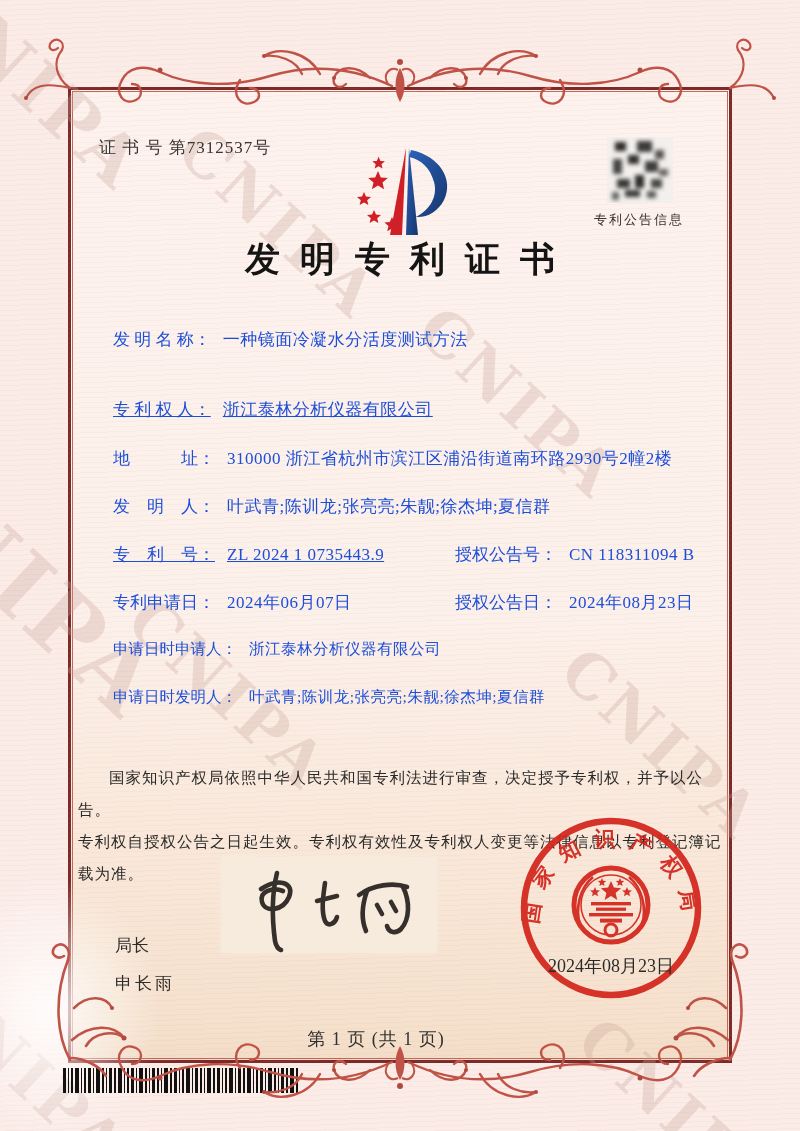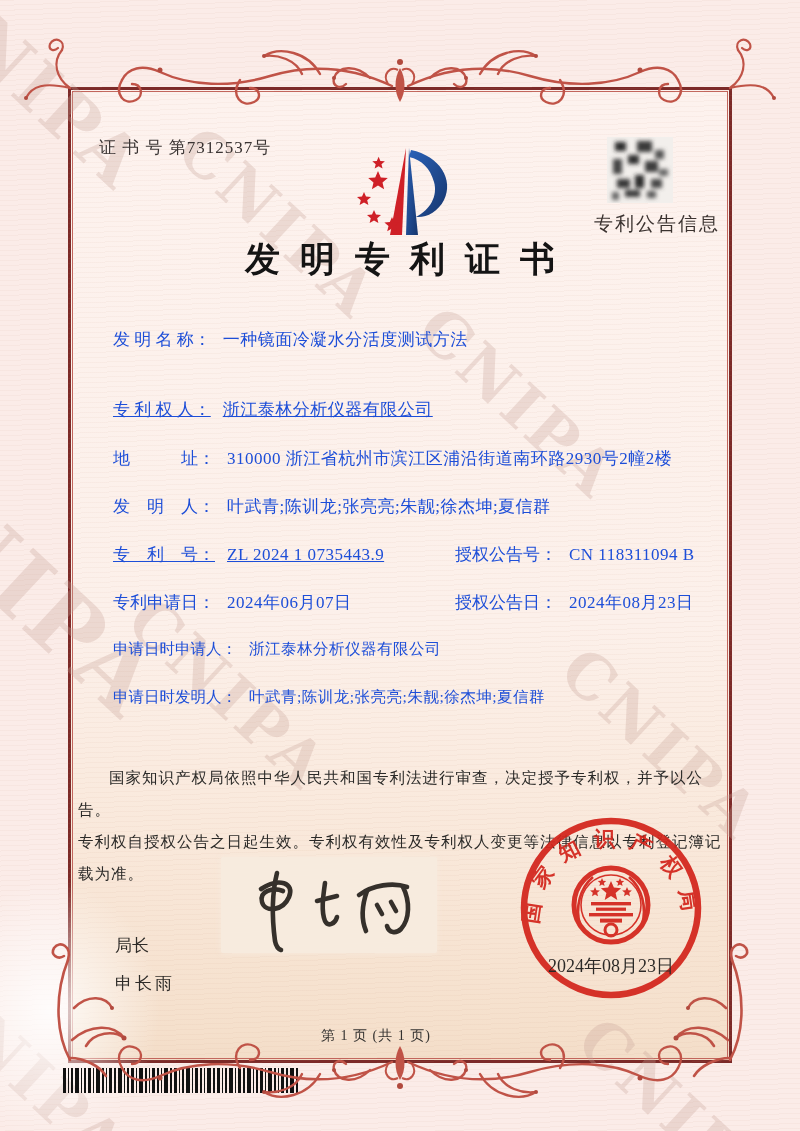--- a/index.html
+++ b/index.html
@@ -35,21 +35,21 @@
     position:absolute;z-index:2;white-space:nowrap;pointer-events:none;
     font-family:"DejaVu Serif","Liberation Serif",serif;font-weight:bold;
     color:rgba(198,163,152,0.30);
     transform:rotate(43deg);transform-origin:0 0;letter-spacing:4px;
   }
   
   .content{position:absolute;inset:0;z-index:3;padding-left:42px;}
   .cert-no{position:absolute;left:99px;top:136px;font-size:17px;color:#3a3433;letter-spacing:1px;}
   .logo{position:absolute;left:342px;top:140px;}
   .qr{position:absolute;left:607px;top:137px;}
-  .qr-caption{position:absolute;left:594px;top:211px;font-size:19px;color:#3b3330;letter-spacing:2px;}
+  .qr-caption{position:absolute;left:594px;top:211px;font-size:13px;color:#3b3330;letter-spacing:2px;}
   .doc-title{
     position:absolute;left:68px;width:664px;top:236px;text-align:center;
     font-size:35px;font-weight:bold;color:#141414;letter-spacing:20px;text-indent:20px;
   }
   .row{position:absolute;left:113px;font-size:17px;color:#1d4ed8;white-space:nowrap;}
   .row .val{margin-left:12px;letter-spacing:0.5px;}
   .row .col2{position:absolute;left:342px;}
   .row.small{font-size:15.5px;}
   .r1{top:328px;} .r2{top:398px;text-decoration:underline;} .r3{top:447px;} .r4{top:495px;}
   .r5{top:543px;text-decoration:underline;} .r6{top:591px;} .r7{top:639px;} .r8{top:687px;}
@@ -61,21 +61,21 @@
   .officials{position:absolute;left:115px;top:886px;font-family:"Liberation Sans","DejaVu Sans",sans-serif;
     font-size:17px;color:#2f2c29;margin-top:48px;}
   .officials .name{margin-top:15px;letter-spacing:3px;}
   .sig-box{
     position:absolute;left:221px;top:857px;width:216px;height:96px;
     background:#f7ebde;border-radius:2px;box-shadow:0 0 6px rgba(247,235,222,0.9);
   }
   .seal{position:absolute;left:514px;top:813px;}
   .footer{
     position:absolute;left:68px;width:616px;top:1027px;text-align:center;
-    font-size:14px;color:#33312f;letter-spacing:1px;
+    font-size:18px;color:#33312f;letter-spacing:1px;
   }
   .barcode{position:absolute;left:63px;top:1068px;z-index:5;}
   .ornaments{position:absolute;inset:0;z-index:4;pointer-events:none;}
 </style>
 </head>
 <body>
 
 <div class="page">
 
   <div class="frame"></div>

